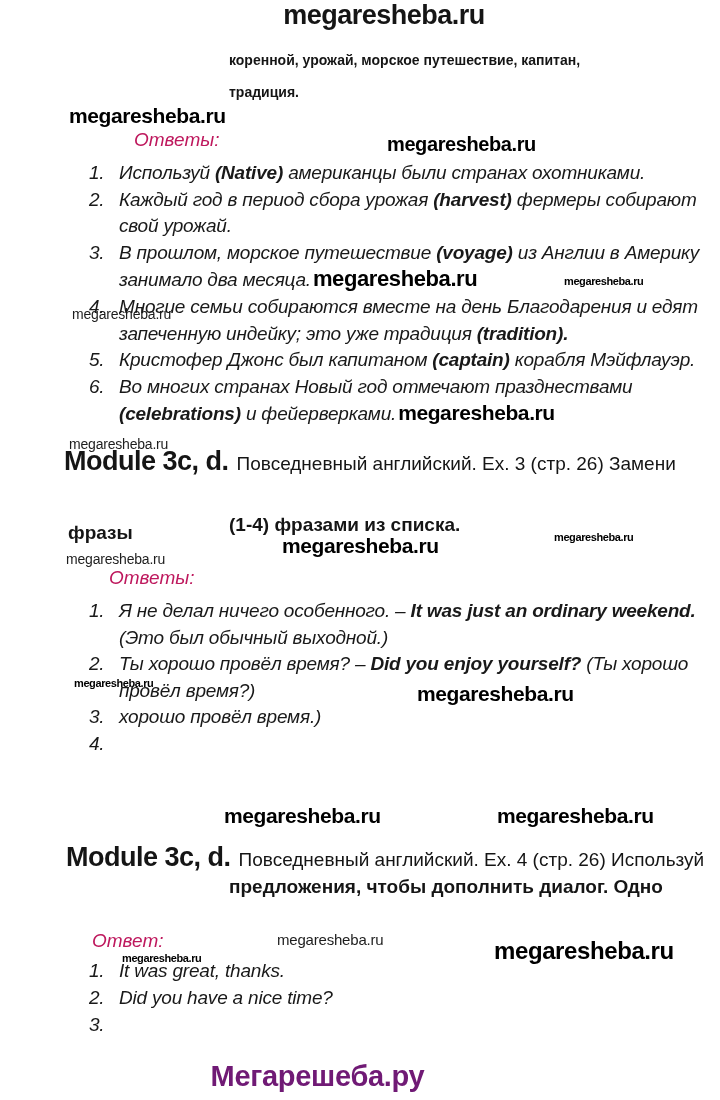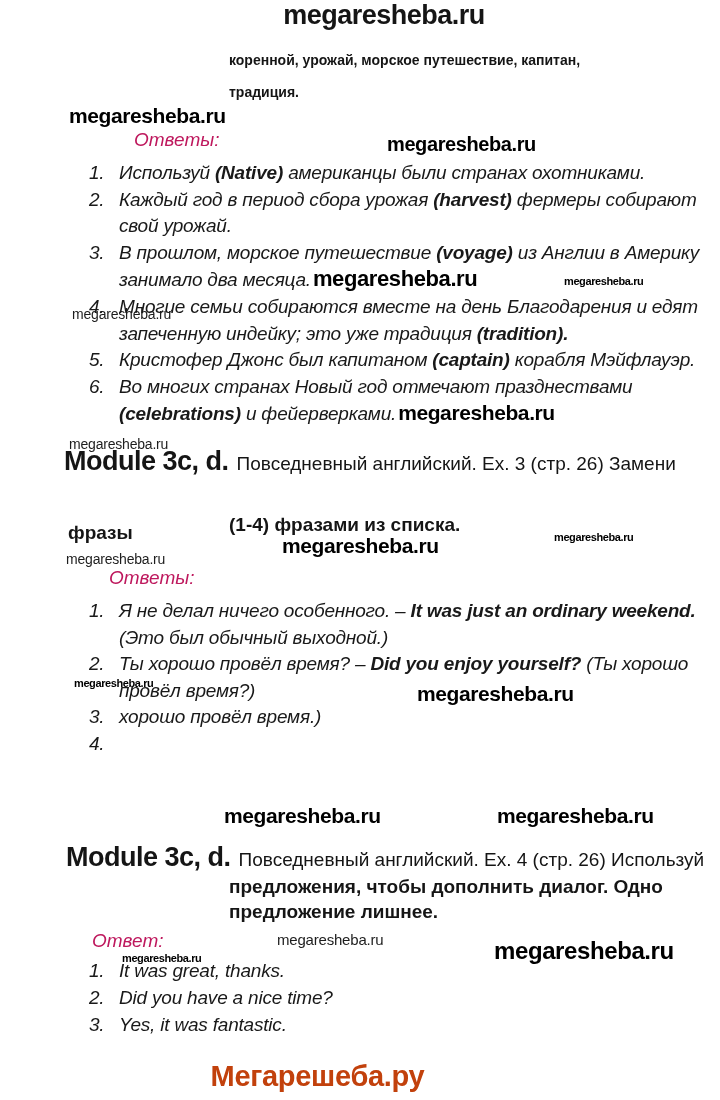--- a/index.html
+++ b/index.html
@@ -16,21 +16,21 @@
   .list{font-size:19px;font-style:italic;line-height:26.6px;letter-spacing:-0.2px;color:#191919;}
   .row{display:flex;}
   .num{width:30px;flex:none;}
   .lines{display:block;}
   .line{display:block;}
   b{font-weight:700;}
   .wm-inline{font-style:normal;font-weight:700;font-size:22px;letter-spacing:-0.4px;margin-left:2px;color:#000;}
   .mod{font-size:27px;font-weight:700;letter-spacing:-0.5px;}
   .hrest{font-size:19px;font-weight:400;margin-left:8px;}
   .hline{font-size:19px;font-weight:700;}
-  .footer{left:0;top:1060px;width:587px;text-align:center;font-weight:700;font-size:29px;letter-spacing:-0.3px;color:#c2410c;}
+  .footer{left:0;top:1060px;width:587px;text-align:center;font-weight:700;font-size:29px;letter-spacing:-0.3px;color:#701a75;}
 </style>
 </head>
 <body>
 
 <div class="page">
 
   <div class="abs top-title">megaresheba.ru</div>
 
   <div class="abs intro">
     <div>коренной, урожай, морское путешествие, капитан,</div>
@@ -128,37 +128,35 @@
 
   <div class="abs wm" style="left:50px;top:677px;font-size:11px;">megaresheba.ru</div>
   <div class="abs wm" style="left:393px;top:682px;font-size:21px;">megaresheba.ru</div>
   <div class="abs wm" style="left:200px;top:804px;font-size:21px;">megaresheba.ru</div>
   <div class="abs wm" style="left:473px;top:804px;font-size:21px;">megaresheba.ru</div>
 
   <div class="abs" style="left:42px;top:842px;">
     <span class="mod">Module 3c, d.</span><span class="hrest">Повседневный английский. Ex. 4 (стр. 26) Используй</span>
   </div>
   <div class="abs hline" style="left:205px;top:876px;">предложения, чтобы дополнить диалог. Одно</div>
-  <div class="abs hline" style="left:205px;top:901px;">предложение лишнее.</div>
 
   <div class="abs label-it" style="left:68px;top:930px;">Ответ:</div>
   <div class="abs wm-reg" style="left:253px;top:931px;font-size:15px;">megaresheba.ru</div>
   <div class="abs wm" style="left:98px;top:952px;font-size:11px;">megaresheba.ru</div>
   <div class="abs wm" style="left:470px;top:937px;font-size:24px;">megaresheba.ru</div>
 
   <div class="abs list" style="left:65px;top:957px;line-height:27px;">
     <div class="row">
       <span class="num">1.</span>
       <span class="line">It was great, thanks.</span>
     </div>
     <div class="row">
       <span class="num">2.</span>
       <span class="line">Did you have a nice time?</span>
     </div>
     <div class="row">
       <span class="num">3.</span>
-      <span class="line">Yes, it was fantastic.</span>
     </div>
   </div>
 
   <div class="abs footer">Мегарешеба.ру</div>
 
 </div>
 
 </body></html>

